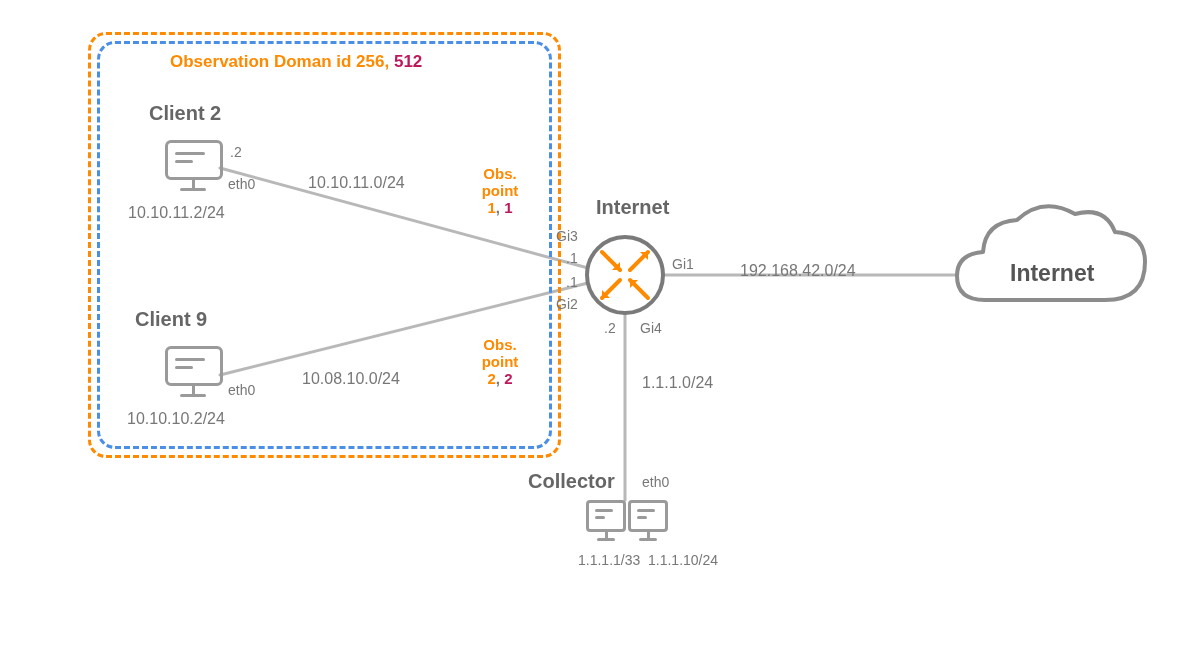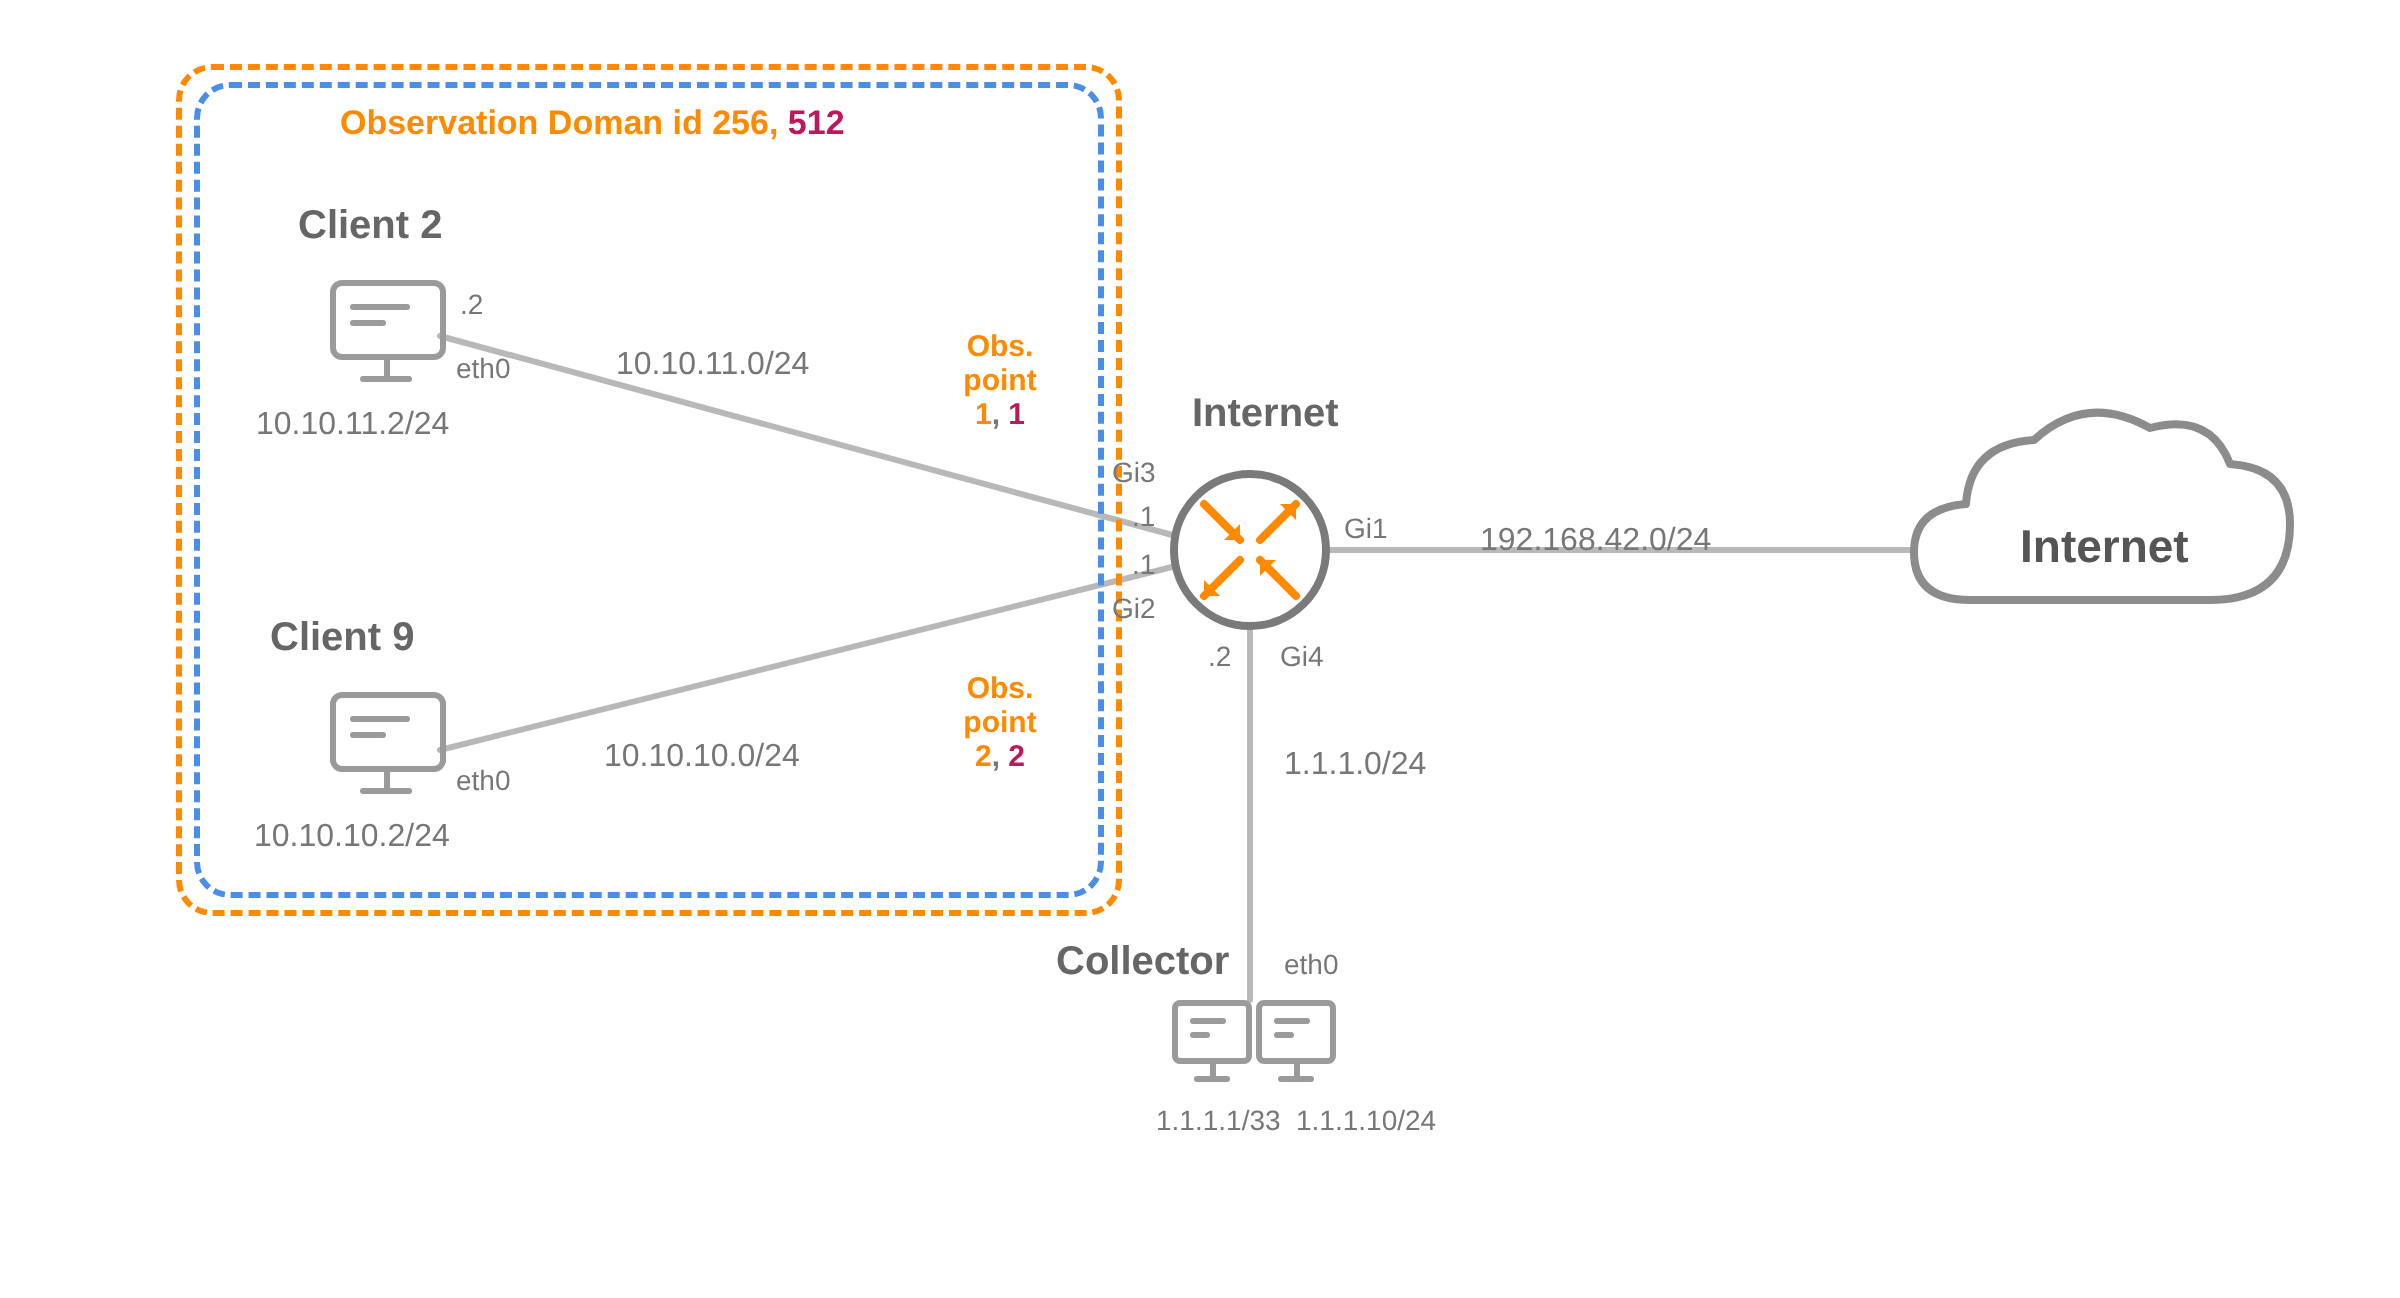--- a/index.html
+++ b/index.html
@@ -149,21 +149,21 @@
 </div>
 
 <div class="abs title" style="left:135px; top:308px;">Client 9</div>
 <div class="monitor" style="left:165px; top:346px;">
   <div class="screen"></div>
     <div class="stand"></div>
     <div class="base"></div>
 </div>
 <div class="abs lbl" style="left:127px; top:410px;">10.10.10.2/24</div>
 <div class="abs small" style="left:228px; top:382px;">eth0</div>
-<div class="abs lbl" style="left:302px; top:370px;">10.10.10.0/24</div>
+<div class="abs lbl" style="left:302px; top:370px;">10.08.10.0/24</div>
 
 <div class="abs bold" style="left:470px; top:336px; font-size:15px; text-align:center; width:60px;">
   <span class="orange">Obs.</span><br>
   <span class="orange">point</span><br>
   <span class="orange">2</span><span class="gray">, </span><span class="blue">2</span>
 </div>
 
 <div class="abs title" style="left:596px; top:196px;">Internet</div>
 <div class="abs small" style="left:556px; top:228px;">Gi3</div>
 <div class="abs small" style="left:566px; top:250px;">.1</div>

